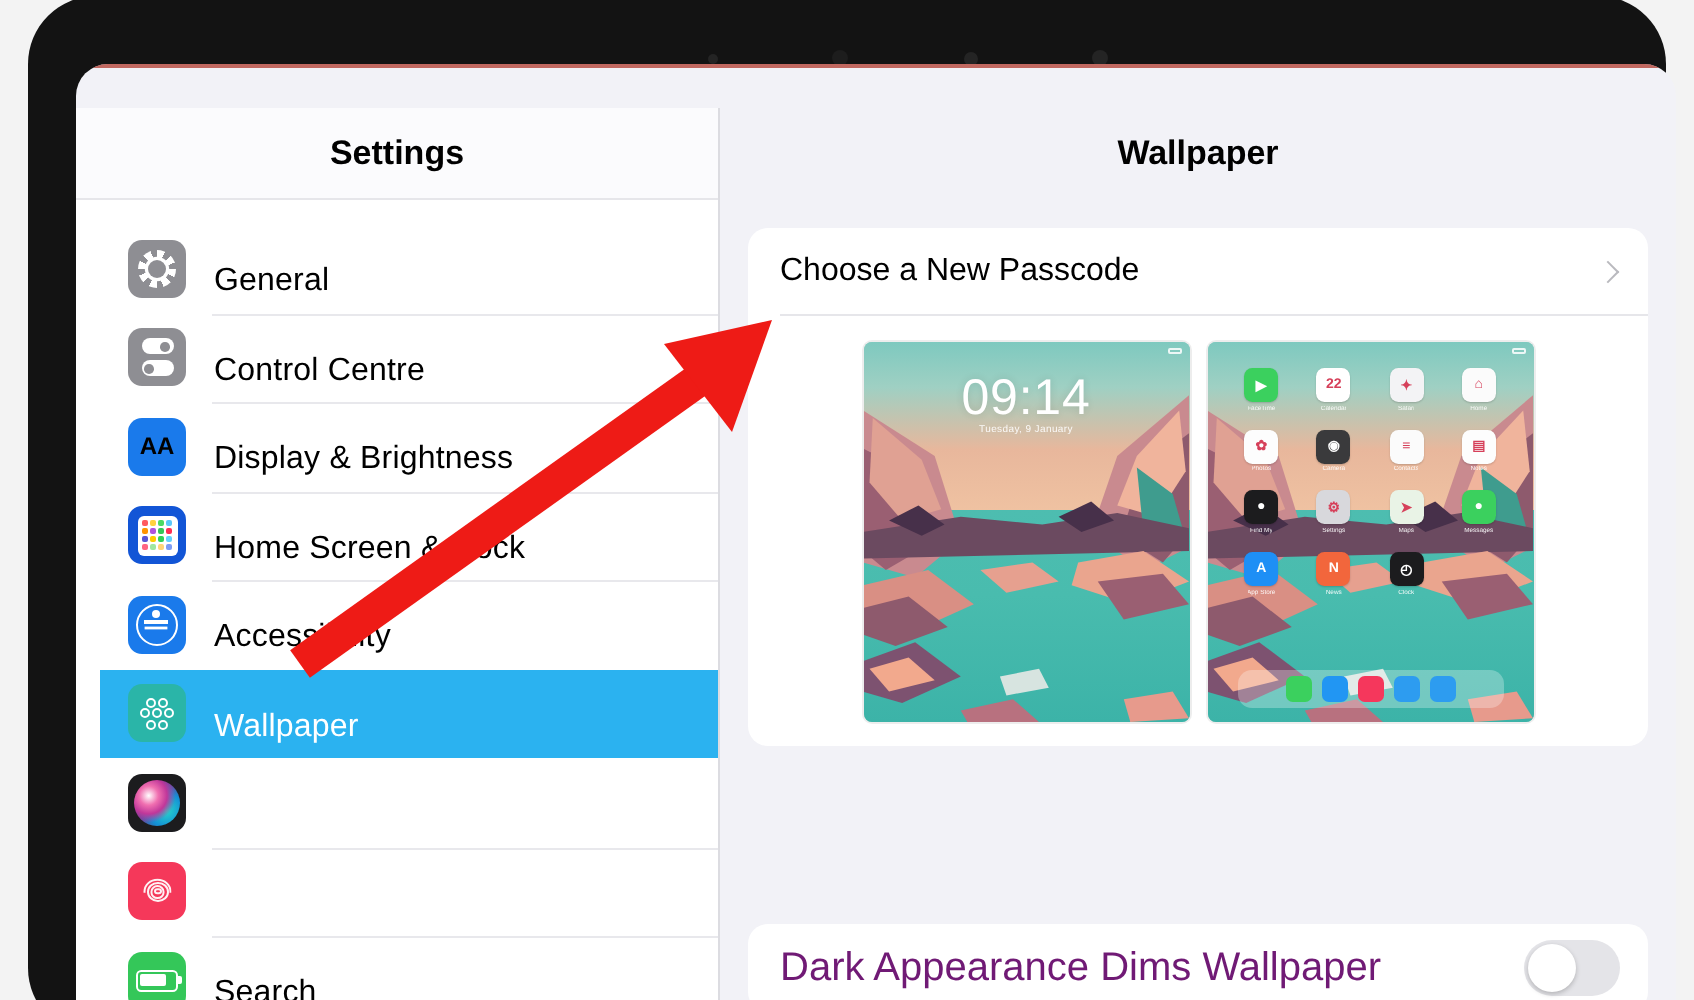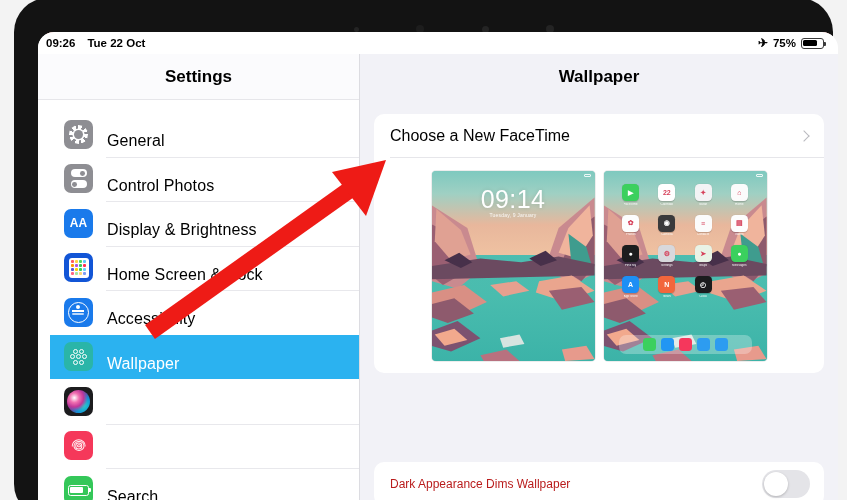--- a/index.html
+++ b/index.html
@@ -108,21 +108,21 @@
     height:1px; background:#e8e8ec;
   }
   .srow.selected { background:#2bb2f0; }
   .srow.selected .srow-label { color:#ffffff; }
   .srow.selected::before, .srow.selected + .srow::before { background:transparent; }
   .srow-label { font-size:16px; color:#000; letter-spacing:.1px;margin-top:14px; }
 
   .icn {
     width:29px; height:29px; border-radius:7px; flex:none;
     display:flex; align-items:center; justify-content:center;
-    color:#ffffff; font-size:11px; font-weight:bold; position:relative;
+    color:#000000; font-size:11px; font-weight:bold; position:relative;
     overflow:hidden;
   }
   .icn-general { background:#8e8e93; }
   .icn-control { background:#8e8e93; }
   .icn-display { background:#1a7aeb; font-size:12px; }
   .icn-home    { background:#1255d6; }
   .icn-access  { background:#1a7aeb; }
   .icn-wall    { background:#2ab5a8; }
   .icn-siri    { background:#1c1c1e; }
   .icn-touch   { background:#f5385a; }
@@ -230,21 +230,21 @@
     background:rgba(255,255,255,.28); border-radius:7px;
     display:flex;align-items:center;justify-content:center;gap:5px; }
   .dk-ico{ width:13px;height:13px;border-radius:3.4px;position:relative;overflow:hidden;
     display:flex;align-items:center;justify-content:center; }
 
   #detail-card-bottom{
     position:absolute; left:14px; right:14px; top:408px;
     background:#fff; border-radius:10px; height:44px;
     display:flex;align-items:center;justify-content:space-between;padding:0 14px 0 16px;
   }
-  #dark-label{ font-size:12px;color:#b91c1c; }
+  #dark-label{ font-size:20px;color:#701a75; }
   .switch{ width:48px;height:28px;border-radius:14px;background:#e4e4e8;position:relative;flex:none; }
   .switch i{ position:absolute;left:1.8px;top:1.8px;width:24.4px;height:24.4px;border-radius:50%;
     background:#fff;box-shadow:0 1px 2.5px rgba(0,0,0,.22);display:block; }
 
   
   #arrow-layer{ position:absolute; left:0;top:0;width:847px;height:500px;z-index:60;pointer-events:none; }
 </style>
 </head>
 <body>
 
@@ -256,33 +256,20 @@
       <i class="sensor-c"></i>
       <i class="sensor-d"></i>
     </div>
   </div>
 
 </div>
 
 <div id="screen">
   <div id="screen-topline"></div>
 
-  <div id="status-bar">
-    <div id="status-left">
-      <span>09:26</span>
-      <span>Tue 22 Oct</span>
-    </div>
-    <div id="status-right">
-      <span style="font-size:12px;line-height:1;">✈</span>
-      <span>75%</span>
-      <span class="battery-shell">
-        <i class="battery-fill"></i>
-      </span>
-    </div>
-  </div>
 
   <div id="content">
 
     <div id="sidebar">
       <div class="pane-title">Settings</div>
       <div id="sidebar-list">
 
         <div class="srow">
           <span class="icn icn-general">
               <span class="gear-glyph"></span>
@@ -290,21 +277,21 @@
           <span class="srow-label">General</span>
         </div>
 
         <div class="srow">
           <span class="icn icn-control">
               <span class="ctrl-glyph">
                 <i></i>
                 <i></i>
               </span>
             </span>
-          <span class="srow-label">Control Photos</span>
+          <span class="srow-label">Control Centre</span>
         </div>
 
         <div class="srow">
           <span class="icn icn-display">
             <span>AA</span>
           </span>
           <span class="srow-label">Display &amp; Brightness</span>
         </div>
 
         <div class="srow">
@@ -381,21 +368,21 @@
 
       </div>
     </div>
 
     <div id="detail">
       <div class="pane-title">Wallpaper</div>
 
       <div id="detail-card-top">
 
         <div id="choose-row">
-          <span id="choose-label">Choose a New FaceTime</span>
+          <span id="choose-label">Choose a New Passcode</span>
           <span class="chev"></span>
         </div>
 
         <div id="previews">
 
           <div class="preview">
             <div class="wp-art" id="wp-art-lock">
                 <div class="wp-sky"></div>
                 <div class="wp-water"></div>
                 <div class="wp-shape" style="left: 0px; right: 0px; top: 0px; height: 100%; background: rgb(201, 138, 143); clip-path: polygon(0% 18%, 22% 30%, 30% 52%, 16% 62%, 0% 58%);"></div>

